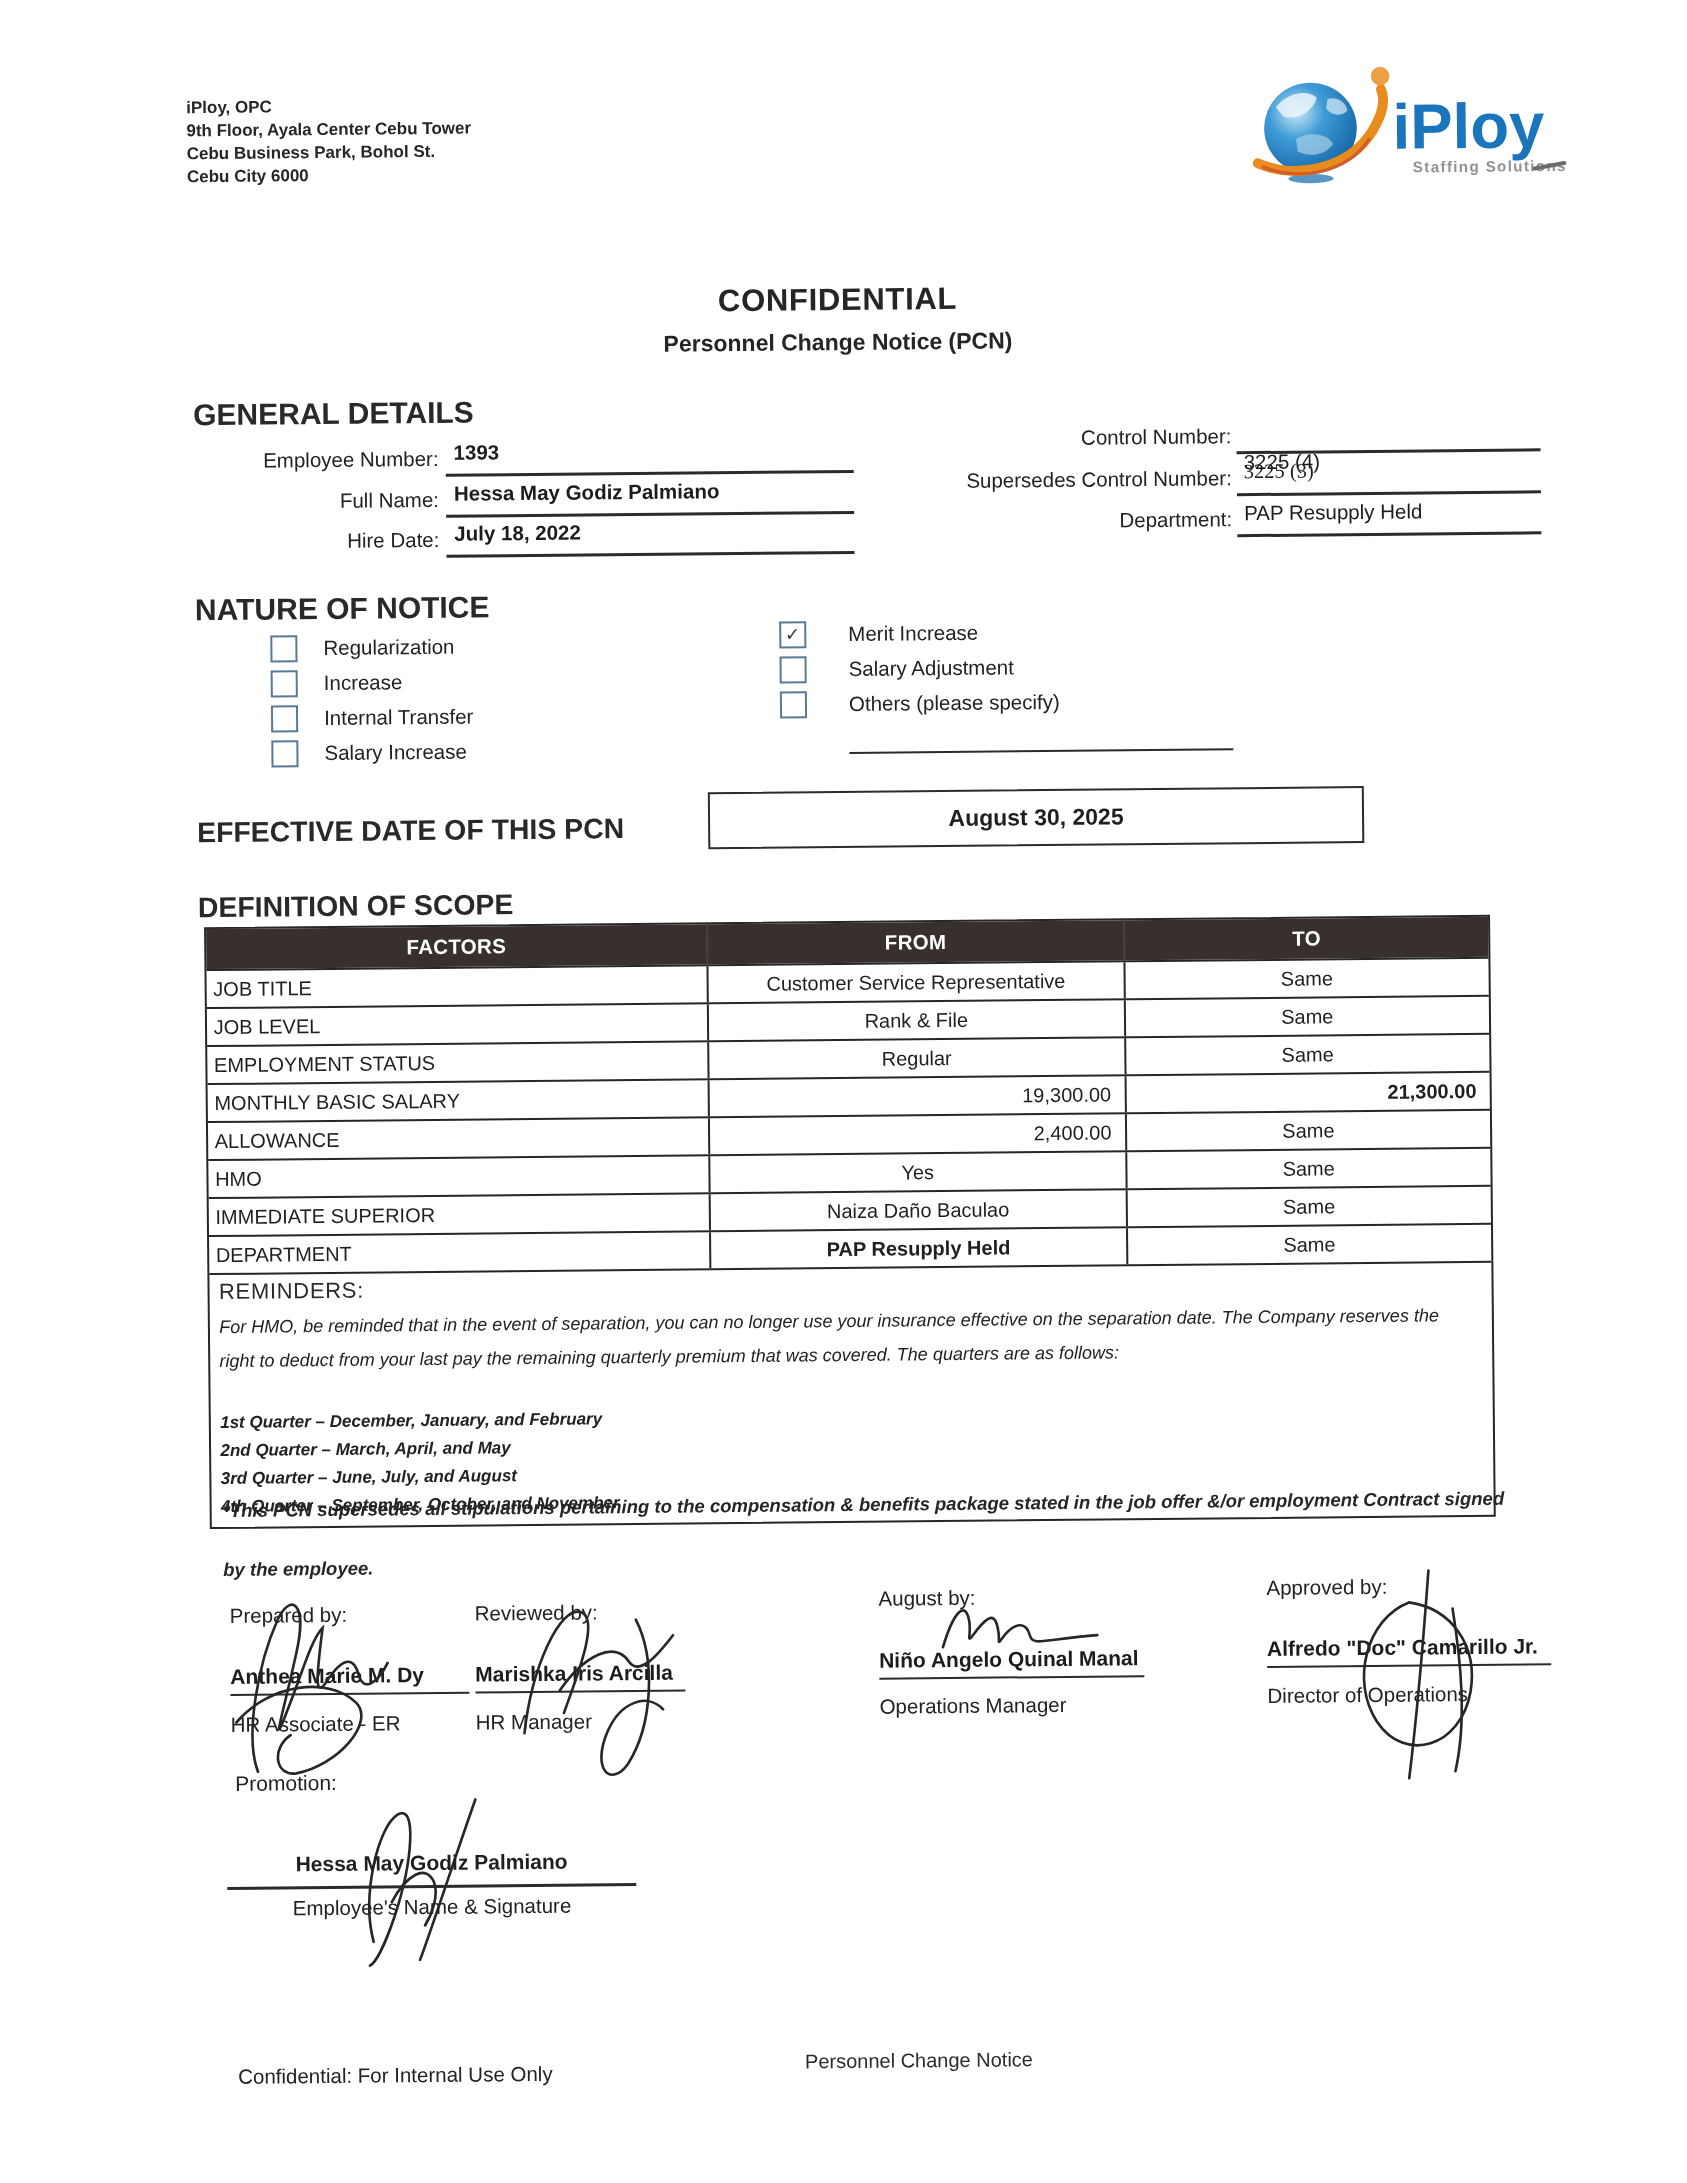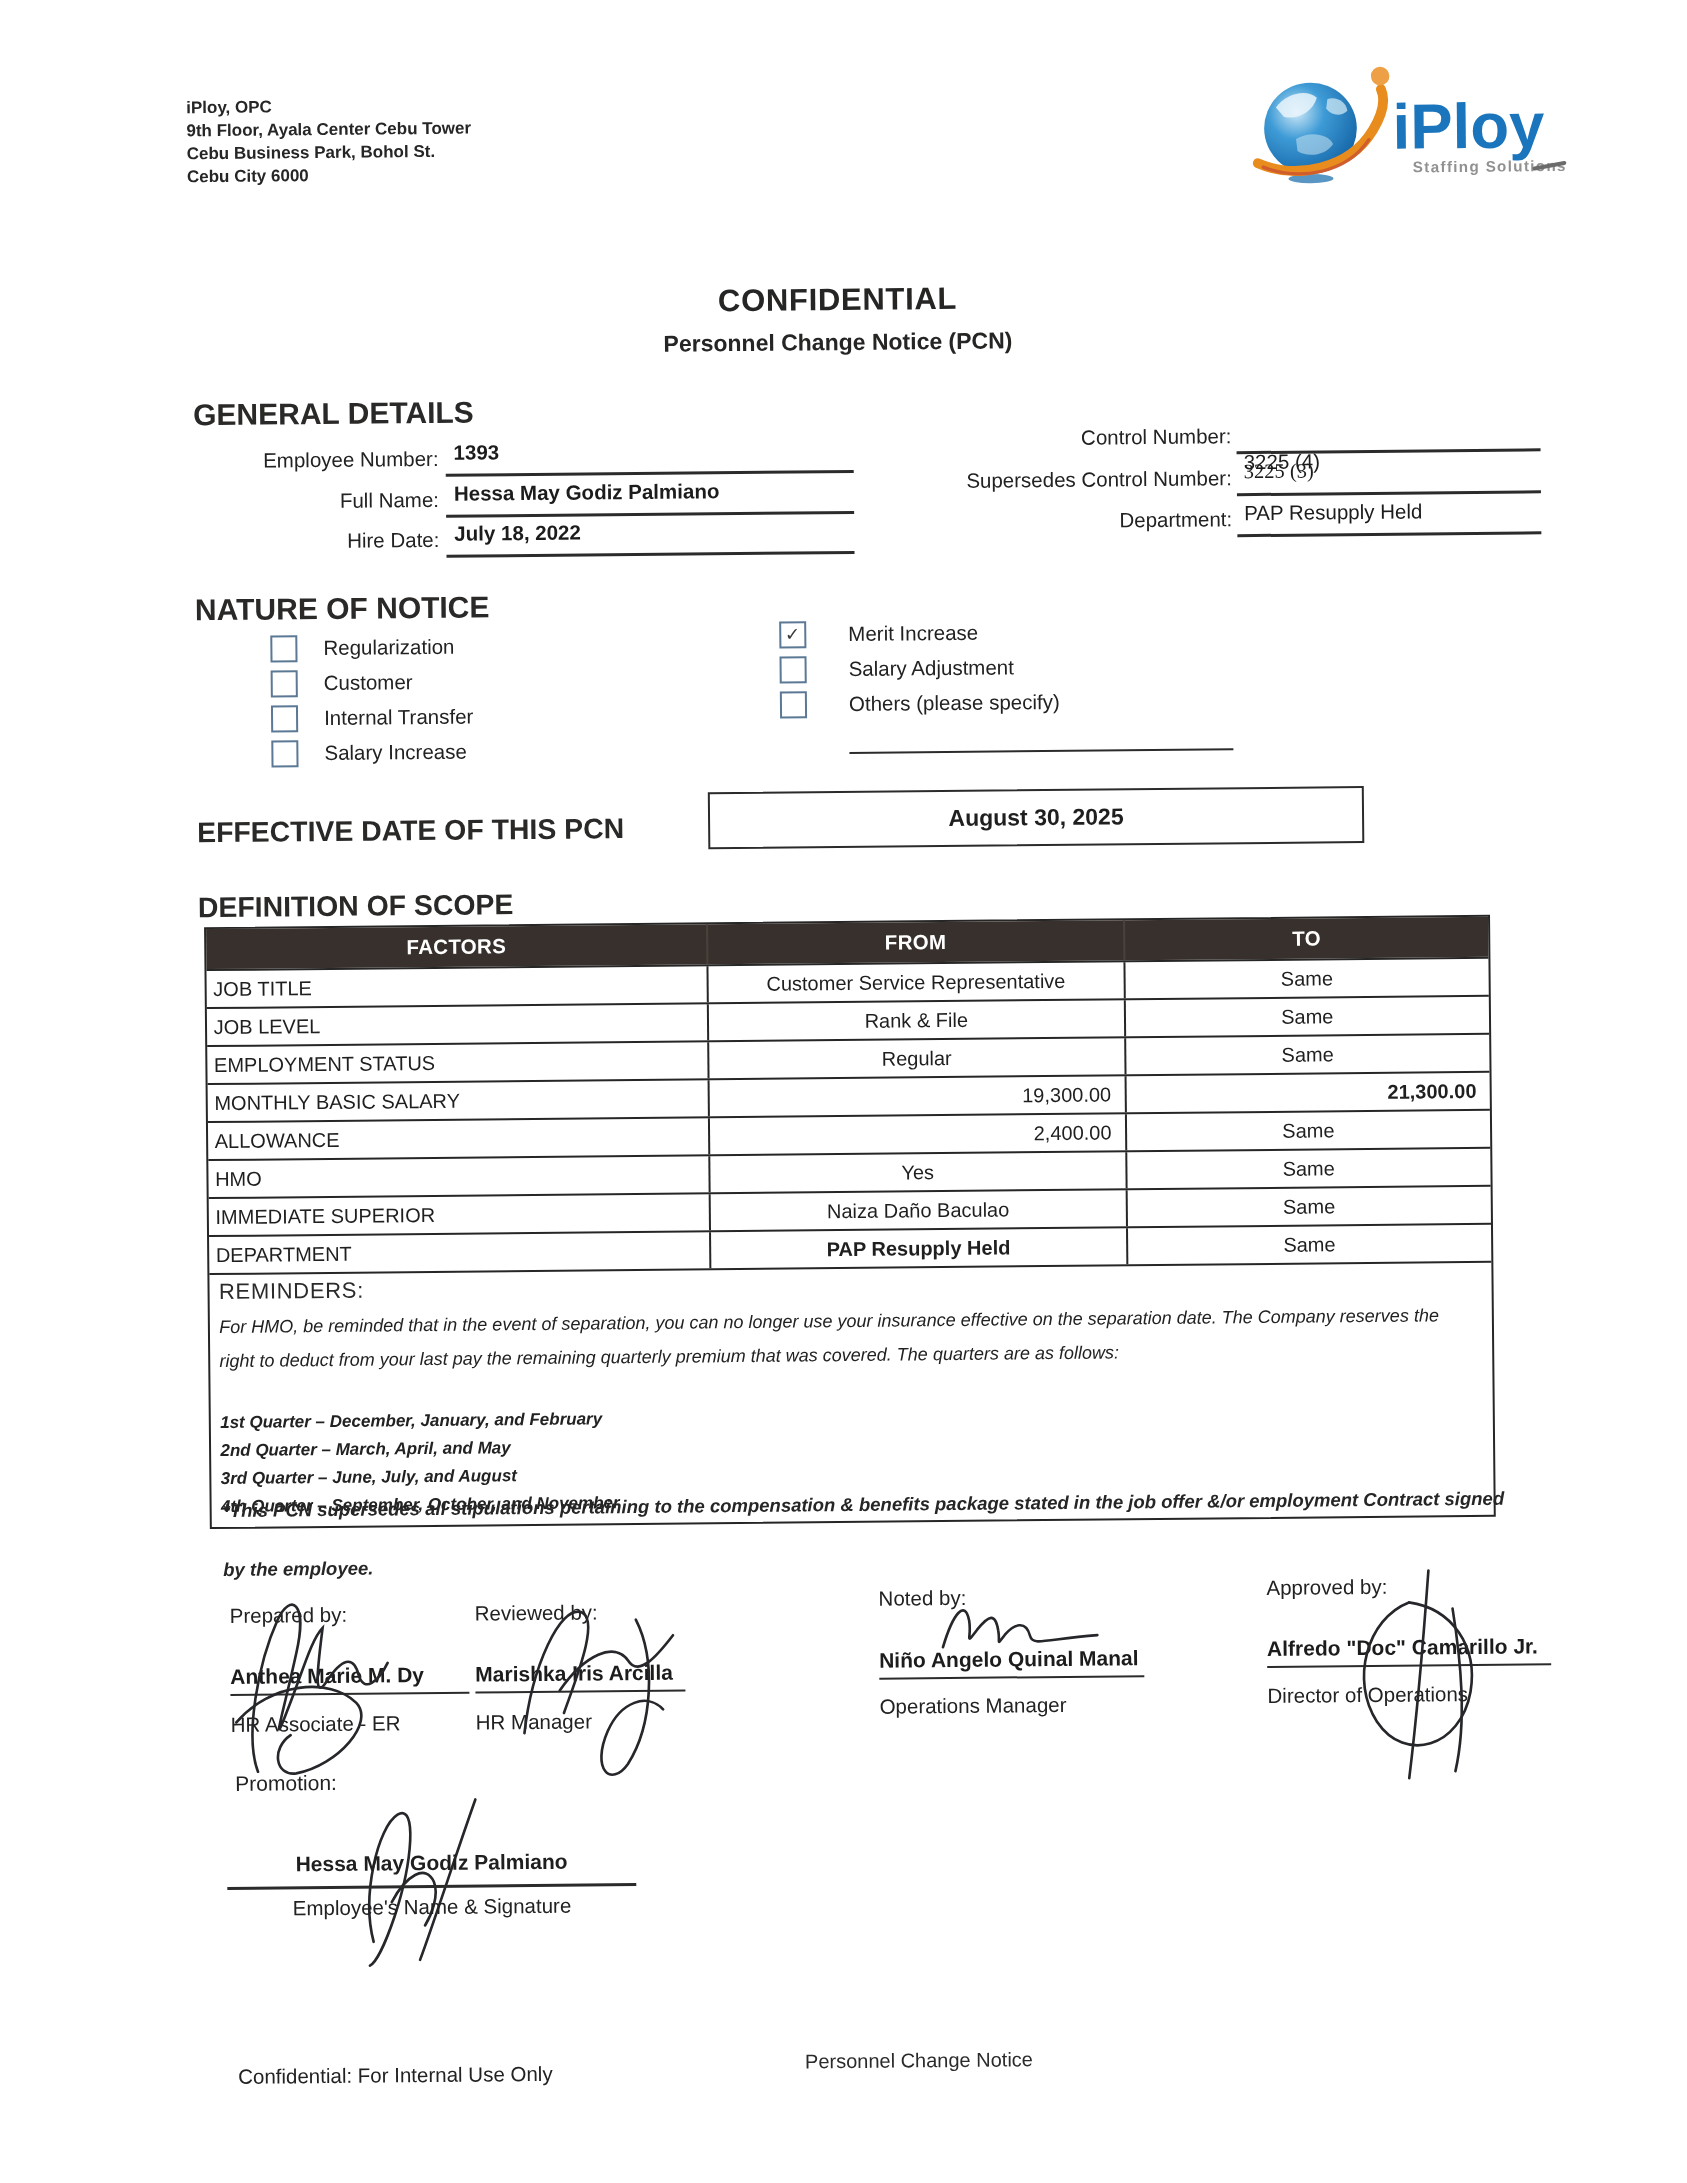--- a/index.html
+++ b/index.html
@@ -149,21 +149,21 @@
   <div class="abs h1 h-nature">NATURE OF NOTICE</div>
 
   <div class="abs cbx" style="left:273px;top:630px;">
         <span></span>
       </div>
   <div class="abs cb-label" style="left:326px;top:631px;">Regularization</div>
 
   <div class="abs cbx" style="left:273px;top:665px;">
         <span></span>
       </div>
-  <div class="abs cb-label" style="left:326px;top:666px;">Customer</div>
+  <div class="abs cb-label" style="left:326px;top:666px;">Increase</div>
 
   <div class="abs cbx" style="left:273px;top:700px;">
         <span></span>
       </div>
   <div class="abs cb-label" style="left:326px;top:701px;">Internal Transfer</div>
 
   <div class="abs cbx" style="left:273px;top:735px;">
         <span></span>
       </div>
   <div class="abs cb-label" style="left:326px;top:736px;">Salary Increase</div>
@@ -264,21 +264,21 @@
   </svg>
 
   <div class="abs sig-label" style="left:468px;top:1598px;">Reviewed by:</div>
   <div class="abs sig-name" style="left:468px;top:1659px;width:210px;">Marishka Iris Arcilla</div>
   <div class="abs sig-title" style="left:468px;top:1707px;">HR Manager</div>
   <svg class="abs sig-svg" style="left:490px;top:1578px;" width="212" height="205" viewBox="0 0 320 310">
     <path d="M40,230 C52,130 96,36 128,48 C156,60 118,150 100,200 M94,166 C132,112 178,92 198,122 C214,148 244,112 266,84" stroke-width="4"></path>
     <path d="M210,60 C240,120 234,220 196,278 C170,314 140,286 166,228 C186,184 226,170 250,196" stroke-width="4"></path>
   </svg>
 
-  <div class="abs sig-label" style="left:872px;top:1587px;">Noted by:</div>
+  <div class="abs sig-label" style="left:872px;top:1587px;">August by:</div>
   <div class="abs sig-name" style="left:872px;top:1649px;width:265px;">Niño Angelo Quinal Manal</div>
   <div class="abs sig-title" style="left:872px;top:1695px;">Operations Manager</div>
   <svg class="abs sig-svg" style="left:924px;top:1590px;" width="185" height="66" viewBox="0 0 280 100">
     <path d="M18,88 C34,36 52,16 58,48 C62,72 50,88 70,62 C88,40 98,36 102,64 C105,82 98,88 112,70 C126,54 144,48 150,72 C154,88 170,78 252,72" stroke-width="4"></path>
   </svg>
 
   <div class="abs sig-label" style="left:1260px;top:1580px;">Approved by:</div>
   <div class="abs sig-name" style="left:1260px;top:1641px;width:284px;">Alfredo "Doc" Camarillo Jr.</div>
   <div class="abs sig-title" style="left:1260px;top:1688px;">Director of Operations</div>
   <svg class="abs sig-svg" style="left:1323px;top:1568px;" width="185" height="225" viewBox="0 0 280 340">

